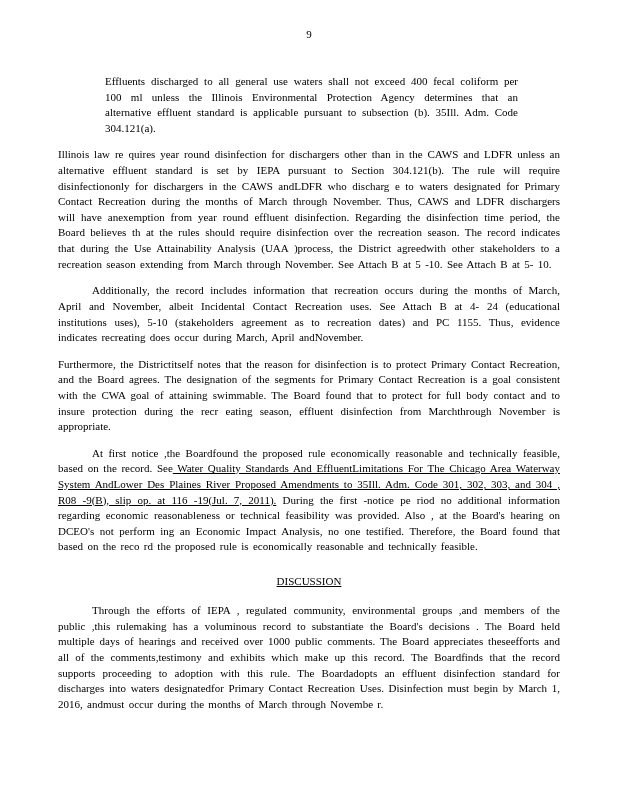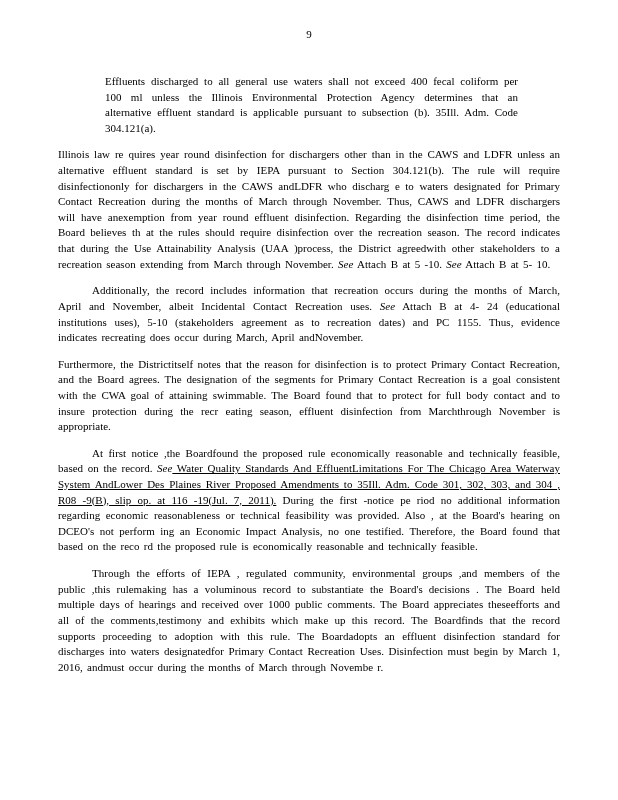--- a/index.html
+++ b/index.html
@@ -56,21 +56,20 @@
     font-size: 11px;
     margin: 20px 0 16px 0;
   }
   .discussion-heading span {
     text-decoration: underline;
   }
   .u {
     text-decoration: underline;
   }
   .i {
-    font-style: italic;
     margin-top: 46px;
   }
 </style>
 </head>
 <body>
 
 <div class="page">
 
   <div class="page-number">9</div>
 
@@ -78,16 +77,17 @@
 
   <p id="p-illinois"><span>Illinois  law re quires  year round  disinfection  for dischargers   other than  in the CAWS  and LDFR unless  an alternative  effluent  standard  is set by IEPA  pursuant  to Section   304.121(b).   The rule will require  disinfectiononly   for dischargers   in the CAWS  andLDFR   who discharg  e to waters designated   for Primary   Contact  Recreation   during  the months  of March   through  November. Thus,  CAWS  and LDFR  dischargers   will have anexemption   from  year round  effluent disinfection.    Regarding   the disinfection   time period,  the Board  believes  th at the rules  should require  disinfection  over  the recreation   season.   The record  indicates   that during   the Use Attainability  Analysis  (UAA  )process,  the District  agreedwith   other  stakeholders   to a recreation season  extending   from  March   through  November.   </span><span class="i">See</span><span>  Attach  B at 5 -10. </span><span class="i">See</span><span>  Attach  B at 5- 10.</span></p>
 
   <p class="first-indent" id="p-additionally"><span>Additionally,   the record  includes  information   that recreation   occurs  during  the months  of March,  April and November,   albeit  Incidental   Contact  Recreation   uses. </span><span class="i">See</span><span>  Attach  B at 4- 24 (educational  institutions  uses),  5-10 (stakeholders   agreement   as to recreation   dates)  and PC 1155. Thus,  evidence  indicates  recreating   does  occur  during  March,   April  andNovember.</span></p>
 
   <p id="p-furthermore"><span>Furthermore,    the Districtitself   notes  that the reason  for disinfection   is to protect  Primary   Contact Recreation,    and  the Board  agrees.   The designation   of the segments   for Primary   Contact Recreation   is a goal consistent   with the CWA  goal of attaining   swimmable.    The Board  found that to protect  for full body  contact  and to insure  protection   during  the recr eating  season,  effluent disinfection   from  Marchthrough    November   is appropriate.</span></p>
 
 
   <p class="first-indent" id="p-firstnotice"><span>At first notice ,the Boardfound   the proposed   rule economically    reasonable   and technically   feasible,  based  on the record. </span><span class="i">See</span><span class="u"> Water  Quality  Standards   And  EffluentLimitations For The  Chicago   Area  Waterway   System  AndLower   Des  Plaines  River  Proposed   Amendments to 35Ill.  Adm.   Code  301,  302,  303, and 304 ,  R08 -9(B),  slip op. at 116 -19(Jul.  7, 2011).</span><span>   During the first -notice  pe riod no additional  information   regarding   economic   reasonableness   or technical feasibility   was provided.   Also , at the Board's  hearing   on DCEO's  not perform  ing an Economic Impact  Analysis,  no one testified.   Therefore,   the Board  found  that based  on the reco rd the proposed   rule is economically    reasonable   and technically   feasible.</span></p>
 
+  <div class="discussion-heading"><span>DISCUSSION</span></div>
 
   <p class="first-indent">Through   the efforts  of IEPA ,  regulated   community,   environmental    groups ,and members of the public ,this rulemaking   has a voluminous   record  to substantiate   the Board's  decisions . The Board  held multiple  days  of hearings  and received   over 1000  public  comments.    The Board appreciates   theseefforts   and  all of the comments,testimony     and exhibits  which  make  up this record.   The Boardfinds   that the record  supports  proceeding   to adoption   with this rule.   The Boardadopts   an effluent   disinfection   standard   for discharges   into waters  designatedfor   Primary Contact  Recreation   Uses.   Disinfection   must  begin  by March   1, 2016,  andmust   occur  during  the months  of March   through  Novembe  r.</p>
 
 </div>
 
 </body></html>

